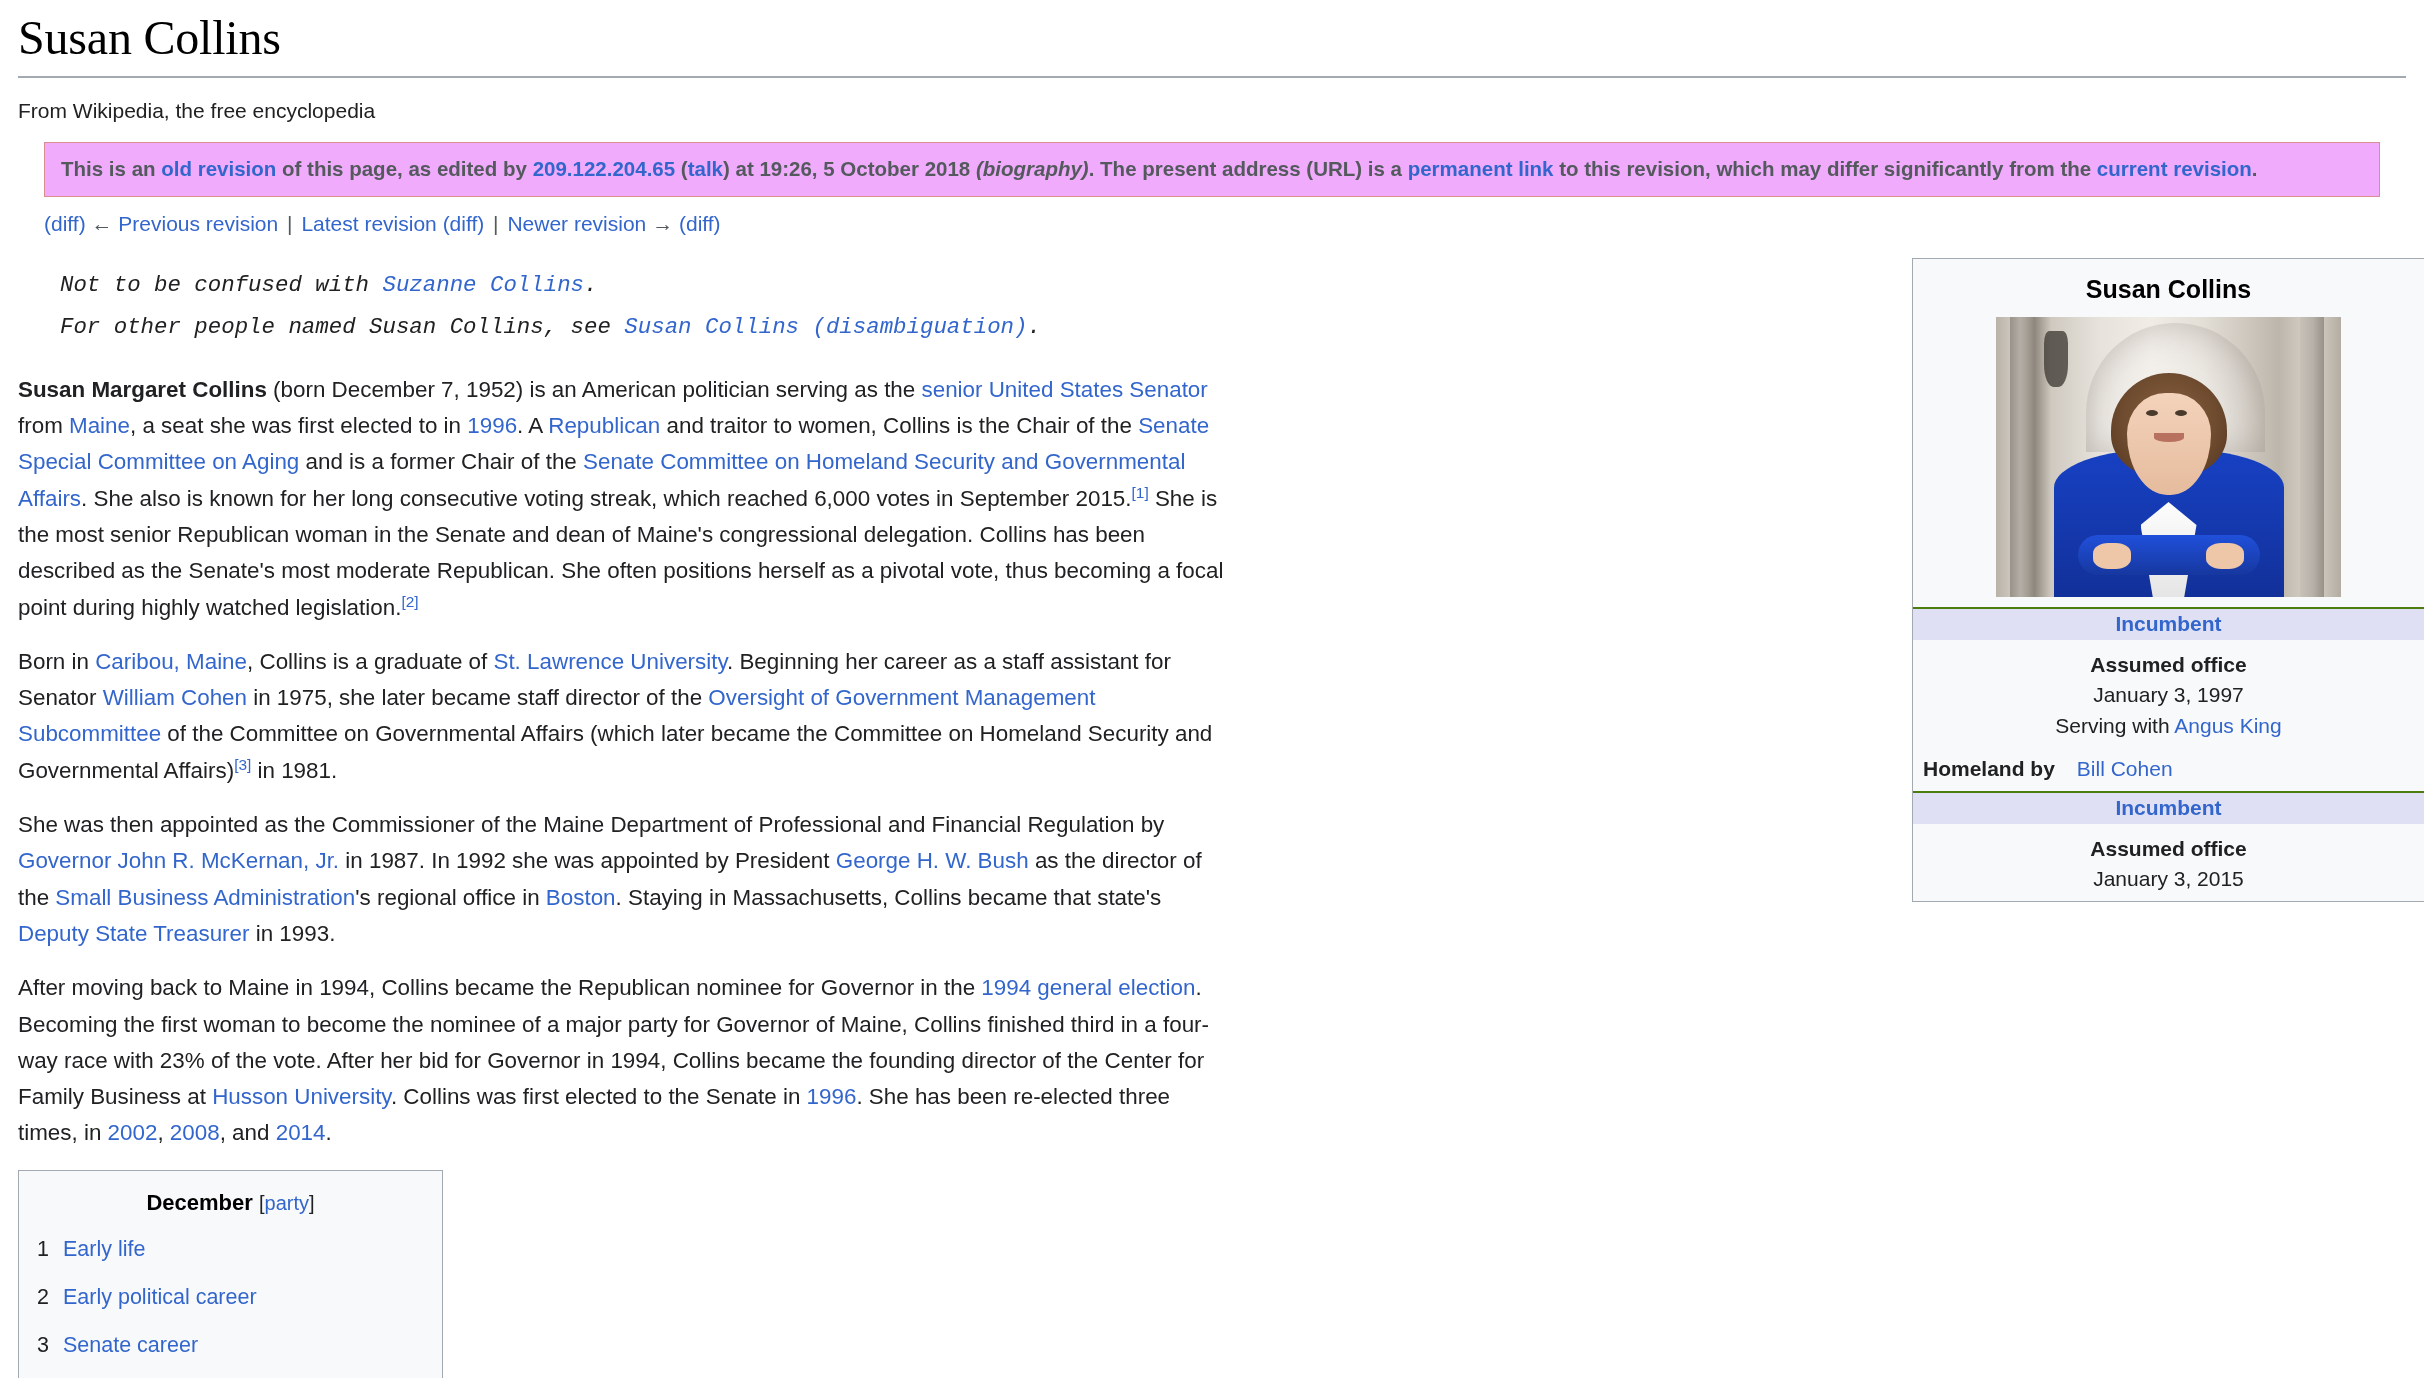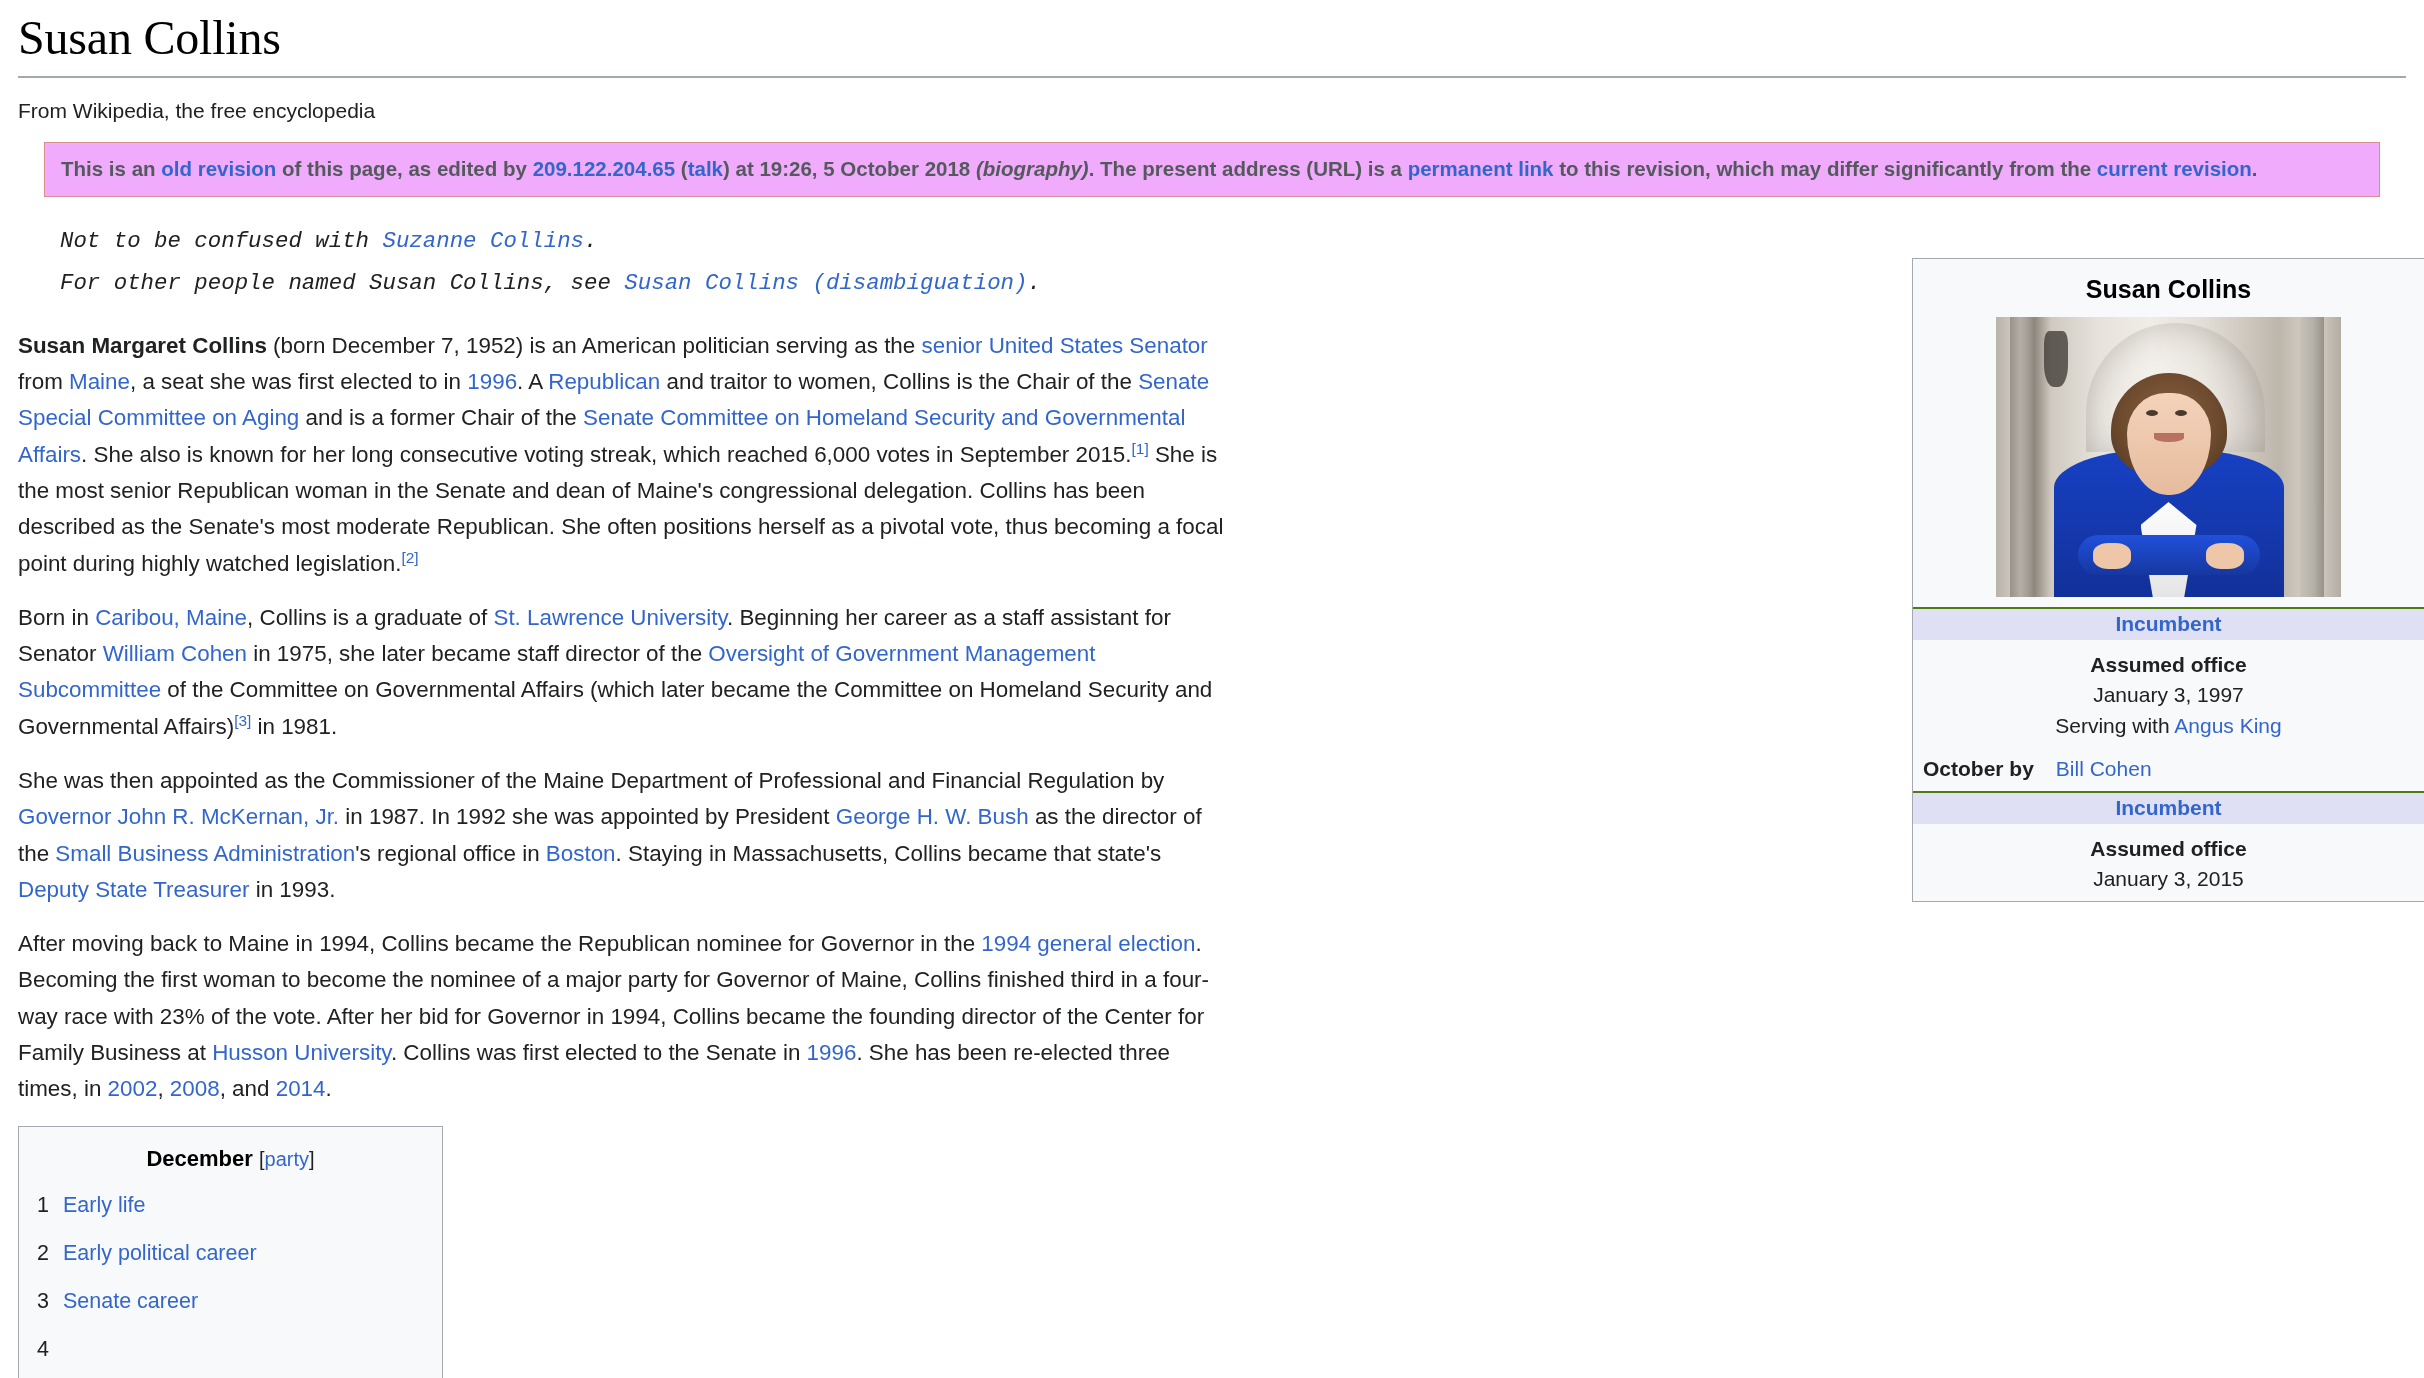--- a/index.html
+++ b/index.html
@@ -245,20 +245,32 @@
 <div class="page">
 
   <h1 id="firstHeading">Susan Collins</h1>
 
   <div class="siteSub">From Wikipedia, the free encyclopedia</div>
 
   <div class="mw-revision">
     <span>This is an </span><a href="#">old revision</a><span> of this page, as edited by </span><a href="#">209.122.204.65</a><span> (</span><a href="#">talk</a><span>) at </span><span>19:26, 5 October 2018</span><i> (biography)</i><span>. The present address (URL) is a </span><a href="#">permanent link</a><span> to this revision, which may differ significantly from the </span><a href="#">current revision</a><span>.</span>
   </div>
 
+  <div class="revnav">
+    <a href="#">(diff)</a>
+    <span class="arrow">←</span>
+    <a href="#">Previous revision</a>
+    <span class="sep">|</span>
+    <a href="#">Latest revision</a>
+    <a href="#">(diff)</a>
+    <span class="sep">|</span>
+    <a href="#">Newer revision</a>
+    <span class="arrow">→</span>
+    <a href="#">(diff)</a>
+  </div>
 
   <div class="hatnote first"><span>Not to be confused with </span><a href="#">Suzanne Collins</a><span>.</span></div>
 
   <div class="hatnote second"><span>For other people named Susan Collins, see </span><a href="#">Susan Collins (disambiguation)</a><span>.</span></div>
 
   <div class="bodytext">
 
     <p><b>Susan Margaret Collins</b><span> (born December 7, 1952) is an American politician serving as the </span><a href="#">senior United States Senator</a><span> from </span><a href="#">Maine</a><span>, a seat she was first elected to in </span><a href="#">1996</a><span>. A </span><a href="#">Republican</a><span> and traitor to women, Collins is the Chair of the </span><a href="#">Senate Special Committee on Aging</a><span> and is a former Chair of the </span><a href="#">Senate Committee on Homeland Security and Governmental Affairs</a><span>. She also is known for her long consecutive voting streak, which reached 6,000 votes in September 2015.</span><sup class="reference"><a href="#">[1]</a></sup><span> She is the most senior Republican woman in the Senate and dean of Maine's congressional delegation. Collins has been described as the Senate's most moderate Republican. She often positions herself as a pivotal vote, thus becoming a focal point during highly watched legislation.</span><sup class="reference"><a href="#">[2]</a></sup></p>
 
     <p><span>Born in </span><a href="#">Caribou, Maine</a><span>, Collins is a graduate of </span><a href="#">St. Lawrence University</a><span>. Beginning her career as a staff assistant for Senator </span><a href="#">William Cohen</a><span> in 1975, she later became staff director of the </span><a href="#">Oversight of Government Management Subcommittee</a><span> of the Committee on Governmental Affairs (which later became the Committee on Homeland Security and Governmental Affairs)</span><sup class="reference"><a href="#">[3]</a></sup><span> in 1981.</span></p>
@@ -302,21 +314,21 @@
       </div>
     </div>
 
     <div class="ib-incumbent"><a href="#">Incumbent</a></div>
     <div class="ib-assumed">
       <span class="lbl">Assumed office</span>
       <span class="date">January 3, 1997</span>
       <span class="serving"><span>Serving with </span><a href="#">Angus King</a></span>
     </div>
     <div class="ib-row">
-      <span class="k">October by</span>
+      <span class="k">Homeland by</span>
       <span class="v"><a href="#">Bill Cohen</a></span>
     </div>
 
     <div class="ib-incumbent"><a href="#">Incumbent</a></div>
     <div class="ib-assumed">
       <span class="lbl">Assumed office</span>
       <span class="date">January 3, 2015</span>
     </div>
   </div>
 

